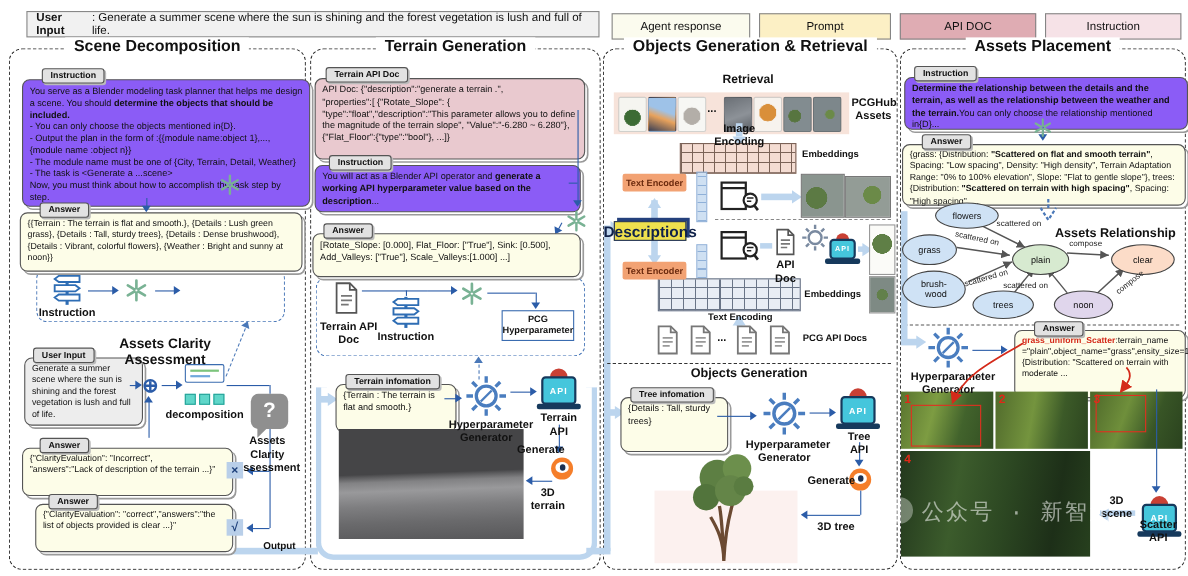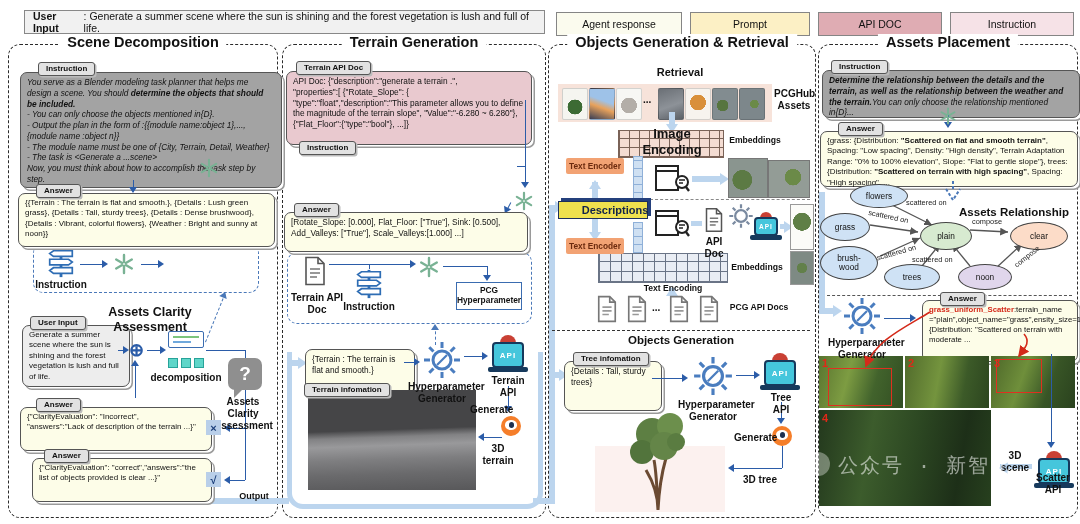--- a/index.html
+++ b/index.html
@@ -3,21 +3,21 @@
 <meta charset="utf-8">
 <style>
   html,body{margin:0;padding:0;background:#fff;font-family:"Liberation Sans",sans-serif;}
   #stage{position:relative;width:1080px;height:524px;background:#fff;color:#111;overflow:hidden;}
   .abs{position:absolute;}
   .panel{position:absolute;border:1.6px dashed #2a2a2a;border-radius:12px;background:transparent;z-index:0;}
   .ptitle{position:absolute;top:-11px;left:50%;transform:translateX(-50%);background:#fff;padding:0 8px;font-weight:bold;font-size:14.5px;white-space:nowrap;z-index:2;}
   .card{position:absolute;border:1.1px solid #555;border-radius:7px;padding:4px 6px;font-size:8.3px;line-height:1.3;z-index:1;box-shadow:2.5px 2.5px 0 -1px #fff,3px 3px 0 0 #9a9a9a;}
   .tab{position:absolute;border:1.1px solid #555;border-radius:3px;background:#e2e2e2;font-size:8px;font-weight:bold;padding:0 7px;height:12px;line-height:12px;z-index:3;box-shadow:1.5px 1.5px 0 0 #bbb;}
   .pre{white-space:pre-line;}
-  .pink{background:#a3a3a3;font-style:italic;}
+  .pink{background:#8b5cf6;}
   .dpink{background:#e9c9cf;}
   .cream{background:#fdfde8;}
   .grayc{background:#ededed;}
   .dbox{position:absolute;border:1.6px dashed #4a78b8;border-radius:10px;z-index:0;}
   .blab{position:absolute;font-weight:bold;font-size:10px;text-align:center;line-height:1.2;z-index:2;}
   .arr{position:absolute;--c:#2b5ca8;z-index:1;}
   .arr.h{height:0;border-top:1.8px solid var(--c);}
   .arr.h.r::after{content:"";position:absolute;right:-6px;top:-4.9px;width:0;height:0;border:4px solid transparent;border-left:6px solid var(--c);}
   .arr.h.l::before{content:"";position:absolute;left:-6px;top:-4.9px;width:0;height:0;border:4px solid transparent;border-right:6px solid var(--c);}
   .arr.v{width:0;border-left:1.8px solid var(--c);}
@@ -27,21 +27,21 @@
   .arr.dsh.v{border-left-style:dashed;}
   .pipe,.fat{position:absolute;background:#bcd5ee;z-index:0;}
   .fhead{position:absolute;width:0;height:0;border:6px solid transparent;z-index:0;}
   .fhead.r{border-left:9px solid #bcd5ee;}
   .fhead.l{border-right:9px solid #bcd5ee;}
   .fhead.d{border-top:9px solid #bcd5ee;}
   .fhead.u{border-bottom:9px solid #bcd5ee;}
   .pframe{position:absolute;border:5px solid #bcd5ee;border-top:none;border-radius:0 0 16px 16px;z-index:0;}
   .legend{position:absolute;top:12px;height:22px;border:1.2px solid #858585;display:flex;align-items:center;justify-content:center;font-size:10.5px;}
   .flowbox{position:absolute;background:#fff;border:1.3px solid #3a6cb0;display:flex;align-items:center;justify-content:center;font-weight:bold;font-size:8.4px;text-align:center;z-index:1;line-height:1.15;}
-  .node{position:absolute;border:1.4px solid #444;border-radius:50%;display:flex;align-items:center;justify-content:center;font-size:8.3px;text-align:center;line-height:1.05;background:#cfe2f5;z-index:1;white-space:pre-line;}
+  .node{position:absolute;border:1.4px solid #444;border-radius:50%;display:flex;align-items:center;justify-content:center;font-size:8.3px;text-align:right;line-height:1.05;background:#cfe2f5;z-index:1;white-space:pre-line;}
   .elab{position:absolute;font-size:7.4px;color:#222;z-index:2;white-space:nowrap;}
   .grid{background:repeating-linear-gradient(90deg,#7a6257 0 1px,transparent 1px 10px),repeating-linear-gradient(0deg,#7a6257 0 1px,transparent 1px 9px),#f4dcd2;border:1px solid #7a6257;position:absolute;}
   .grid2{background:repeating-linear-gradient(90deg,#6a7486 0 1px,transparent 1px 11px),repeating-linear-gradient(0deg,#6a7486 0 1px,transparent 1px 10px),#e9edf4;border:1px solid #6a7486;position:absolute;}
   .vbar{position:absolute;width:8px;background:repeating-linear-gradient(0deg,#8fb0d8 0 1px,#cfe0f2 1px 8px);border:1px solid #8fb0d8;}
   .th{position:absolute;width:24px;height:30px;border-radius:2px;border:1px solid rgba(0,0,0,.15);}
   .qb{position:absolute;width:34px;height:32px;background:#8f8f8f;border-radius:7px;color:#fff;font-weight:bold;font-size:19px;display:flex;align-items:center;justify-content:center;z-index:1;}
   .qb::after{content:"";position:absolute;left:6px;bottom:-8px;width:0;height:0;border-top:9px solid #8f8f8f;border-right:9px solid transparent;}
   .mark{position:absolute;width:15px;height:15px;background:#b9cfe9;color:#1c3f7a;font-weight:bold;font-size:11px;display:flex;align-items:center;justify-content:center;z-index:2;}
   .apiico{position:absolute;z-index:1;}
   .apiico .agear{position:absolute;top:-7px;left:50%;transform:translateX(-50%);width:16px;height:8px;border-radius:8px 8px 0 0;background:#c94034;}
@@ -173,20 +173,23 @@
 
   <div class="pframe" style="left:287px;top:352px;width:246px;height:152px;"></div>
   <div class="pipe" style="left:291px;top:360px;width:8px;height:6px;"></div>
   <div class="fhead r" style="left:298px;top:357px;"></div>
   <div class="pipe" style="left:533px;top:498px;width:22px;height:6px;"></div>
 
   <div class="tab" style="left:296px;top:61px;">Terrain API Doc</div>
   <div class="card dpink pre" style="left:286px;top:71px;width:232px;height:64px;">API Doc: {"description":"generate a terrain .",
 "properties":[ {"Rotate_Slope": { "type":"float","description":"This parameter allows you to define the magnitude of the terrain slope", "Value":"-6.280 ~ 6.280"},{"Flat_Floor":{"type":"bool"}, ...]}</div>
   <div class="tab" style="left:299px;top:141px;">Instruction</div>
+  <div class="card pink" style="left:286px;top:150px;width:228px;height:33px;">
+    <span>You will act as a Blender API operator and </span><b>generate a working API hyperparameter value based on the description</b><span>...</span>
+  </div>
   <div class="arr h" style="left:517px;top:166px;width:8px;"></div>
   <div class="arr v d" style="left:525px;top:100px;height:86px;"></div>
   <svg class="abs z2" style="left:513px;top:190px;" width="22" height="22" viewBox="0 0 24 24">
       <g stroke="#79b294" stroke-width="2.4" stroke-linecap="round" fill="none">
         <path d="M12 3v7M12 14v7M4.2 7.5l6 3.5M13.8 13l6 3.5M19.8 7.5l-6 3.5M10.2 13l-6 3.5"></path>
       </g>
     </svg>
   <div class="arr v d" style="left:508px;top:202px;height:10px;transform:rotate(28deg);"></div>
   <div class="tab" style="left:294px;top:203px;">Answer</div>
   <div class="card cream pre" style="left:284px;top:212px;width:230px;height:30px;">[Rotate_Slope: [0.000], Flat_Floor: ["True"], Sink: [0.500],
@@ -213,21 +216,21 @@
       <g stroke="#79b294" stroke-width="2.4" stroke-linecap="round" fill="none">
         <path d="M12 3v7M12 14v7M4.2 7.5l6 3.5M13.8 13l6 3.5M19.8 7.5l-6 3.5M10.2 13l-6 3.5"></path>
       </g>
     </svg>
   <div class="arr h" style="left:443px;top:266px;width:44px;"></div>
   <div class="arr v d" style="left:487px;top:266px;height:13px;"></div>
   <div class="flowbox pre" style="left:456px;top:282px;width:64px;height:26px;">PCG
 Hyperparameter</div>
   <div class="arr v u dsh" style="left:435px;top:326px;height:19px;--c:#4a78b8;"></div>
 
-  <div class="tab" style="left:304px;top:340px;margin-top:43px;">Terrain infomation</div>
+  <div class="tab" style="left:314px;top:340px;">Terrain infomation</div>
   <div class="card cream pre" style="left:305px;top:349px;width:96px;height:34px;">{Terrain : The terrain is
 flat and smooth.}</div>
   <div class="arr h r" style="left:404px;top:362px;width:14px;"></div>
   <svg class="abs" style="left:422px;top:340px;" width="40" height="40" viewBox="0 0 40 40">
     <g stroke="#4a7dbf" stroke-width="3" fill="none">
       <circle cx="20" cy="20" r="9"></circle>
       <path d="M20 2v6M20 32v6M2 20h6M32 20h6M7.3 7.3l4.2 4.2M28.5 28.5l4.2 4.2M7.3 32.7l4.2-4.2M28.5 11.5l4.2-4.2"></path>
       <path d="M15 25 L25 15" stroke-width="2.2"></path>
     </g>
   </svg>
@@ -262,42 +265,42 @@
   <div class="abs" style="left:643px;top:94px;font-weight:bold;font-size:10px;z-index:1;">...</div>
   <div class="th" style="left:658px;top:88px;background:linear-gradient(160deg,#6b7076,#8d9298 55%,#5b6066);"></div>
   <div class="th" style="left:685px;top:88px;background:radial-gradient(circle at 50% 45%,#d98f3a 0 38%,#f7f3ee 39%);"></div>
   <div class="th" style="left:712px;top:88px;background:radial-gradient(circle at 40% 55%,#57753f 0 26%,#828c90 27%);"></div>
   <div class="th" style="left:739px;top:88px;background:radial-gradient(circle at 60% 50%,#6b8a48 0 20%,#7d878b 21%);"></div>
   <div class="blab pre" style="left:774px;top:88px;width:40px;">PCGHub
 Assets</div>
 
   <div class="fat" style="left:669px;top:112px;width:6px;height:12px;"></div>
   <div class="fhead d" style="left:666px;top:124px;"></div>
-  <div class="blab" style="left:636px;top:126px;width:72px;font-size:13px;">Image Encoding</div>
+  <div class="blab" style="left:636px;top:112px;width:72px;font-size:10px;">Image Encoding</div>
   <div class="grid" style="left:618px;top:130px;width:104px;height:26px;"></div>
   <div class="blab" style="left:728px;top:135px;width:54px;font-size:8.6px;">Embeddings</div>
 
   <div class="abs" style="left:566px;top:158px;width:58px;height:16px;background:#f2a273;color:#6b2a0e;font-weight:bold;font-size:8.3px;display:flex;align-items:center;justify-content:center;border-radius:2px;z-index:1;">
       <span>Text Encoder</span>
     </div>
   <div class="vbar" style="left:633px;top:156px;height:44px;"></div>
   <svg class="abs" style="left:654px;top:164px;" width="36" height="30" viewBox="0 0 36 30">
     <rect x="2" y="2" width="22" height="24" fill="#fff" stroke="#222" stroke-width="2"></rect>
     <path d="M2 7 h22" stroke="#222" stroke-width="2"></path>
     <circle cx="28" cy="18" r="6" fill="#fff" stroke="#222" stroke-width="2"></circle>
     <path d="M25 16h6M25 19h4" stroke="#222" stroke-width="1.4"></path>
     <path d="M32 23l3 4" stroke="#222" stroke-width="2.4"></path>
   </svg>
   <div class="fat" style="left:692px;top:176px;width:30px;height:6px;"></div>
   <div class="fhead r" style="left:720px;top:173px;"></div>
   <div class="abs" style="left:728px;top:158px;width:38px;height:38px;background:radial-gradient(circle at 35% 55%,#5c7a44 0 30%,#8a958f 31%);border:1px solid #777;"></div>
   <div class="abs" style="left:768px;top:160px;width:40px;height:36px;background:radial-gradient(circle at 60% 45%,#6b8a48 0 26%,#939c96 27%);border:1px solid #777;"></div>
 
   <div class="sep" style="left:650px;top:199px;width:160px;border-top-color:#888;"></div>
-  <div class="abs" style="left:558px;top:201px;width:64px;height:16px;background:#efe14e;border:1.5px solid #1c2f5c;color:#10224a;font-weight:bold;font-size:11px;display:flex;align-items:center;justify-content:center;box-shadow:3px -3px 0 #24407c;z-index:1;padding-left:24px;">
+  <div class="abs" style="left:558px;top:201px;width:64px;height:16px;background:#efe14e;border:1.5px solid #1c2f5c;color:#10224a;font-weight:bold;font-size:14px;display:flex;align-items:center;justify-content:center;box-shadow:3px -3px 0 #24407c;z-index:1;">
       <span>Descriptions</span>
     </div>
   <div class="fat" style="left:592px;top:182px;width:6px;height:18px;"></div>
   <div class="fhead u" style="left:589px;top:174px;"></div>
   <div class="fat" style="left:592px;top:219px;width:6px;height:14px;"></div>
   <div class="fhead d" style="left:589px;top:232px;"></div>
   <div class="abs" style="left:566px;top:238px;width:58px;height:16px;background:#f2a273;color:#6b2a0e;font-weight:bold;font-size:8.3px;display:flex;align-items:center;justify-content:center;border-radius:2px;z-index:1;">
       <span>Text Encoder</span>
     </div>
   <div class="vbar" style="left:633px;top:222px;height:46px;"></div>

